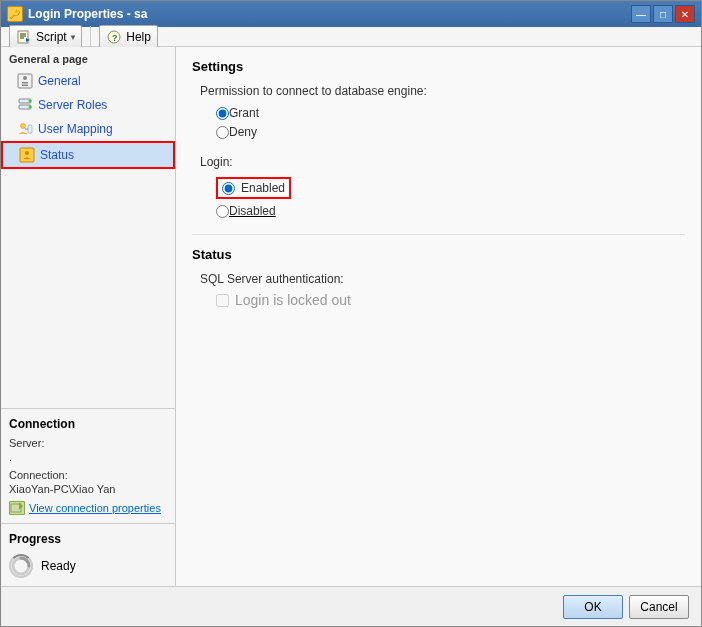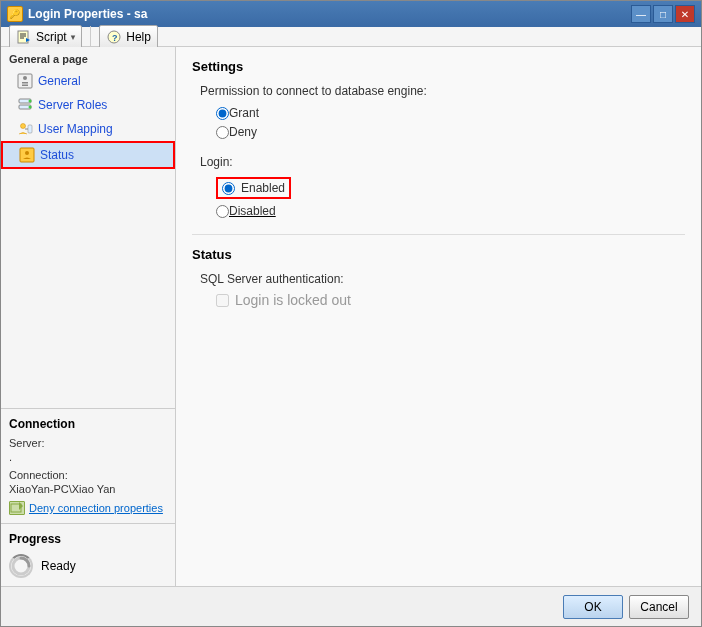--- a/index.html
+++ b/index.html
@@ -449,21 +449,21 @@
         <div class="connection-value">.</div>
         <div class="connection-label">Connection:</div>
         <div class="connection-value">XiaoYan-PC\Xiao Yan</div>
         <div class="connection-link">
           <div class="link-icon">
             <svg width="14" height="12" viewBox="0 0 14 12">
               <rect x="1" y="2" width="10" height="8" fill="#ccddaa" stroke="#88aa44" stroke-width="1"></rect>
               <polygon points="9,0 13,4 9,8" fill="#88aa44"></polygon>
             </svg>
           </div>
-          <span>Deny connection properties</span>
+          <span>View connection properties</span>
         </div>
       </div>
 
       <div class="progress-section">
         <div class="progress-title">Progress</div>
         <div class="progress-content">
           <div class="progress-spinner">
             <svg width="20" height="20" viewBox="0 0 20 20">
               <circle cx="10" cy="10" r="8" fill="none" stroke="#ccc" stroke-width="3"></circle>
               <path d="M10,2 A8,8 0 0,1 18,10" fill="none" stroke="#999" stroke-width="3" stroke-linecap="round"></path>

